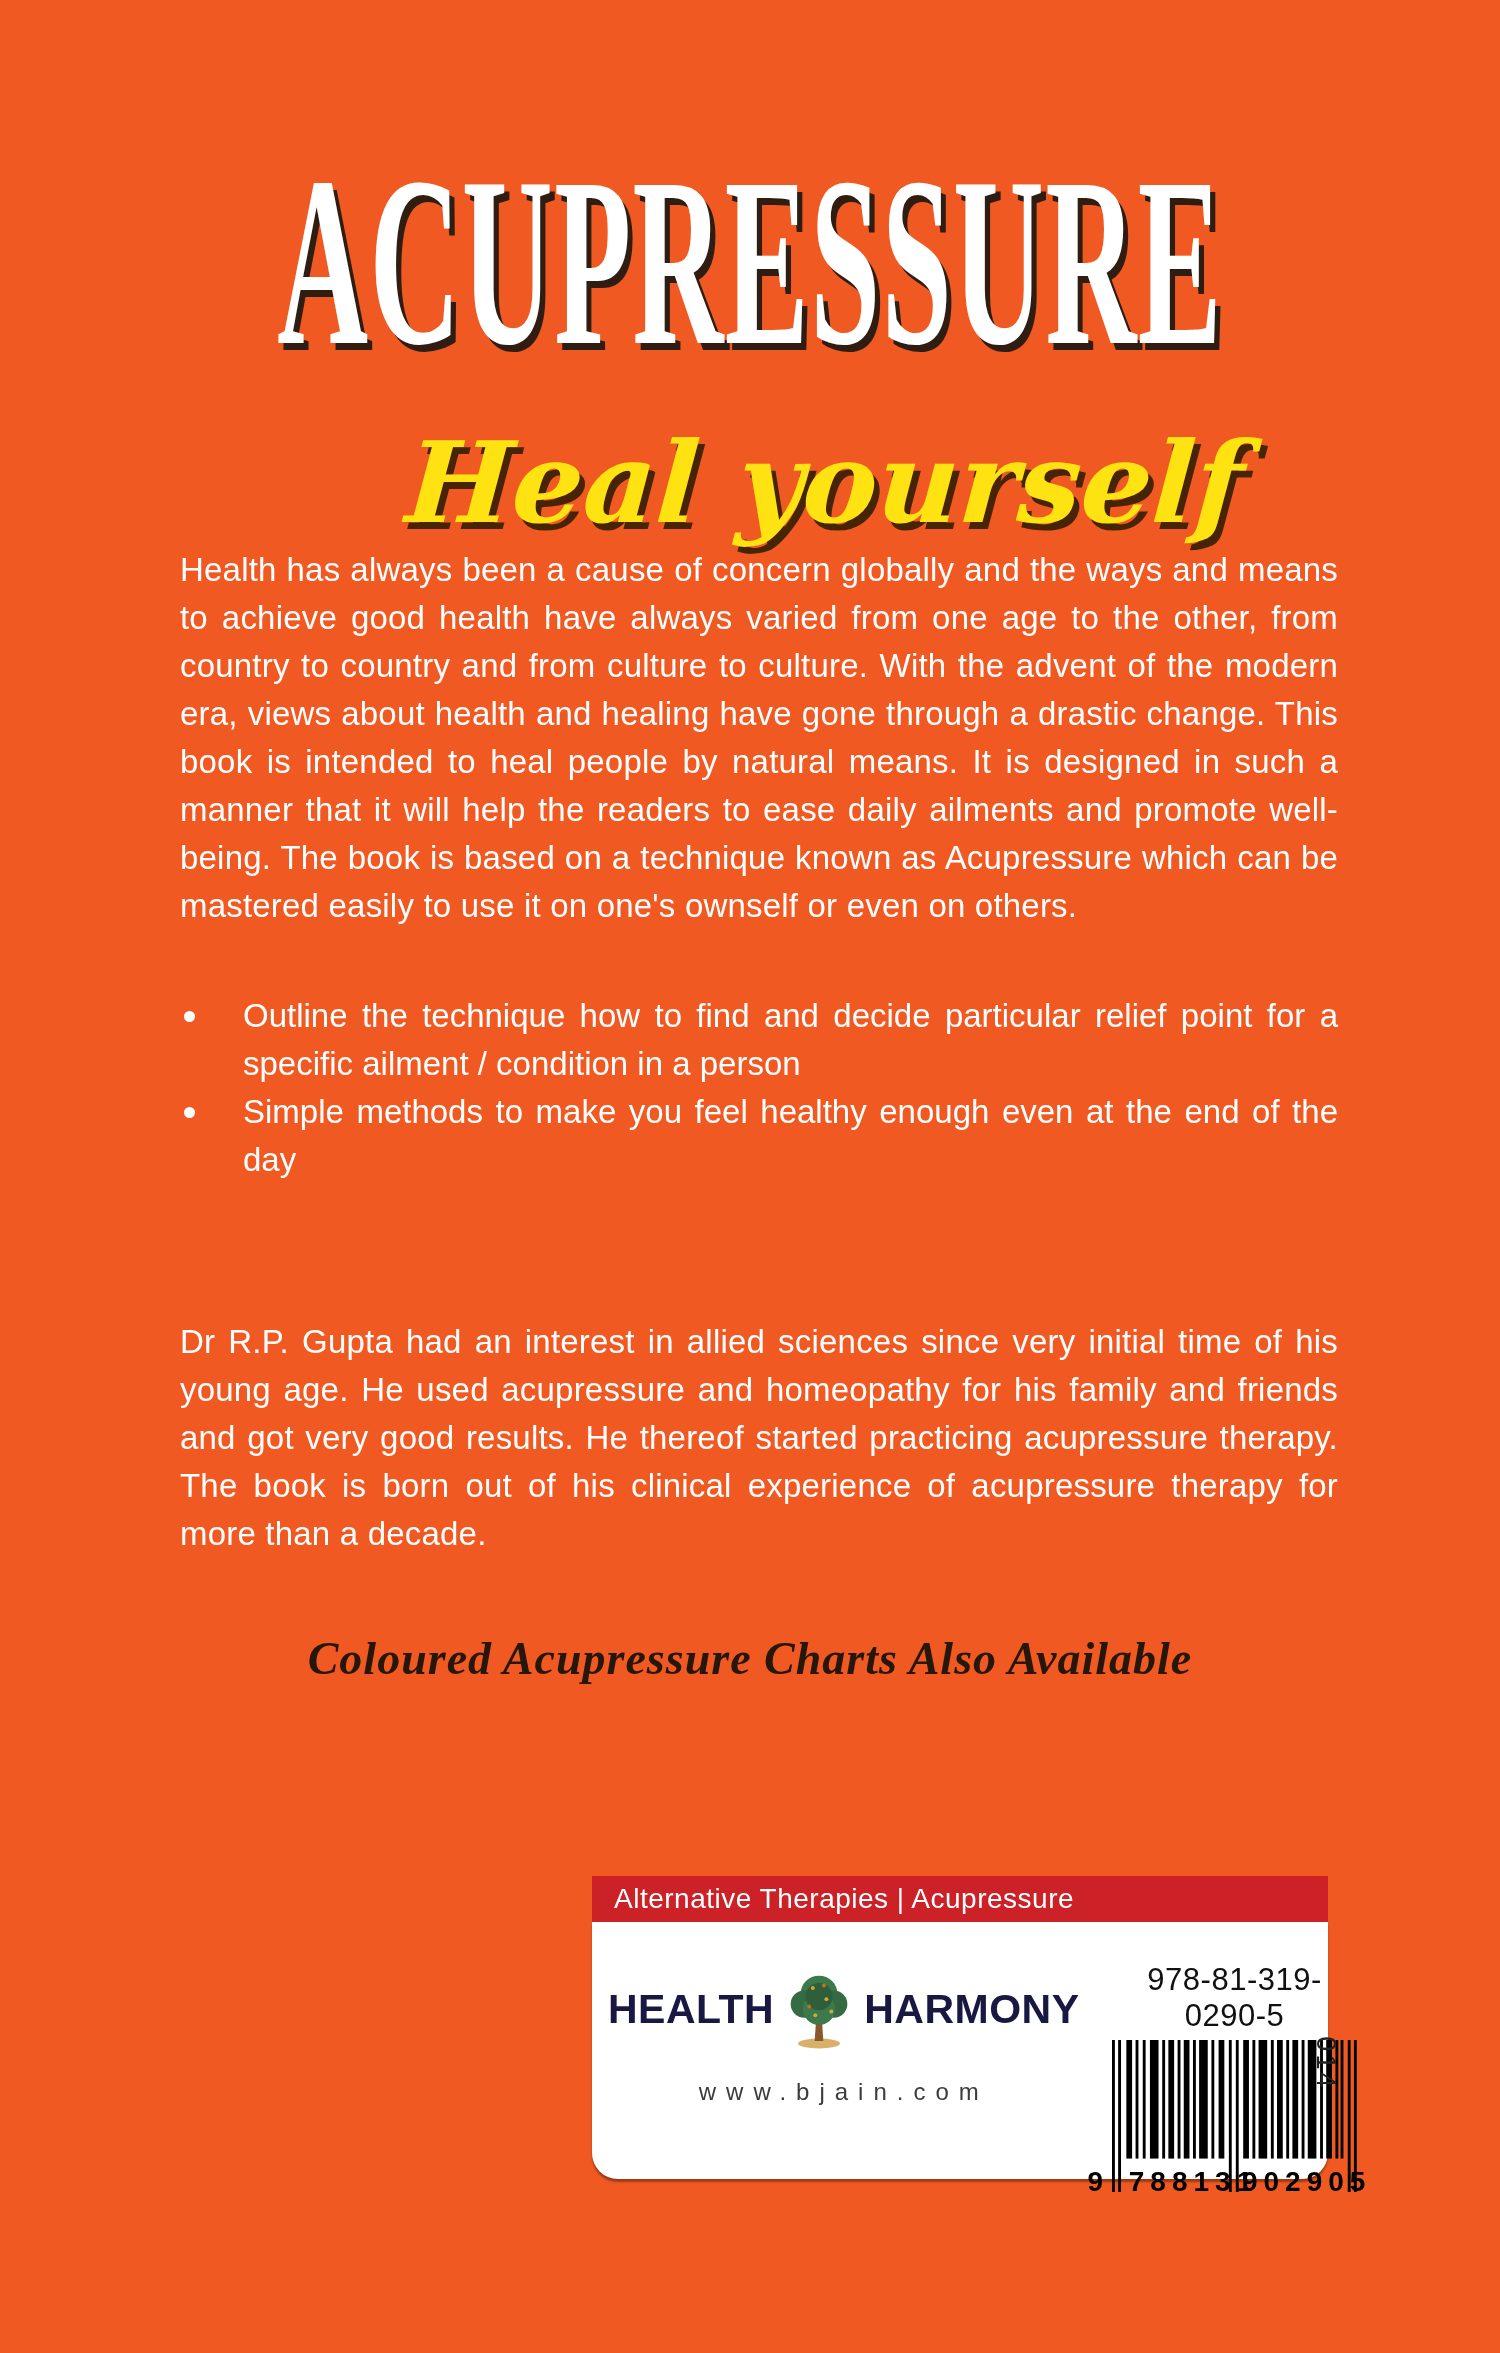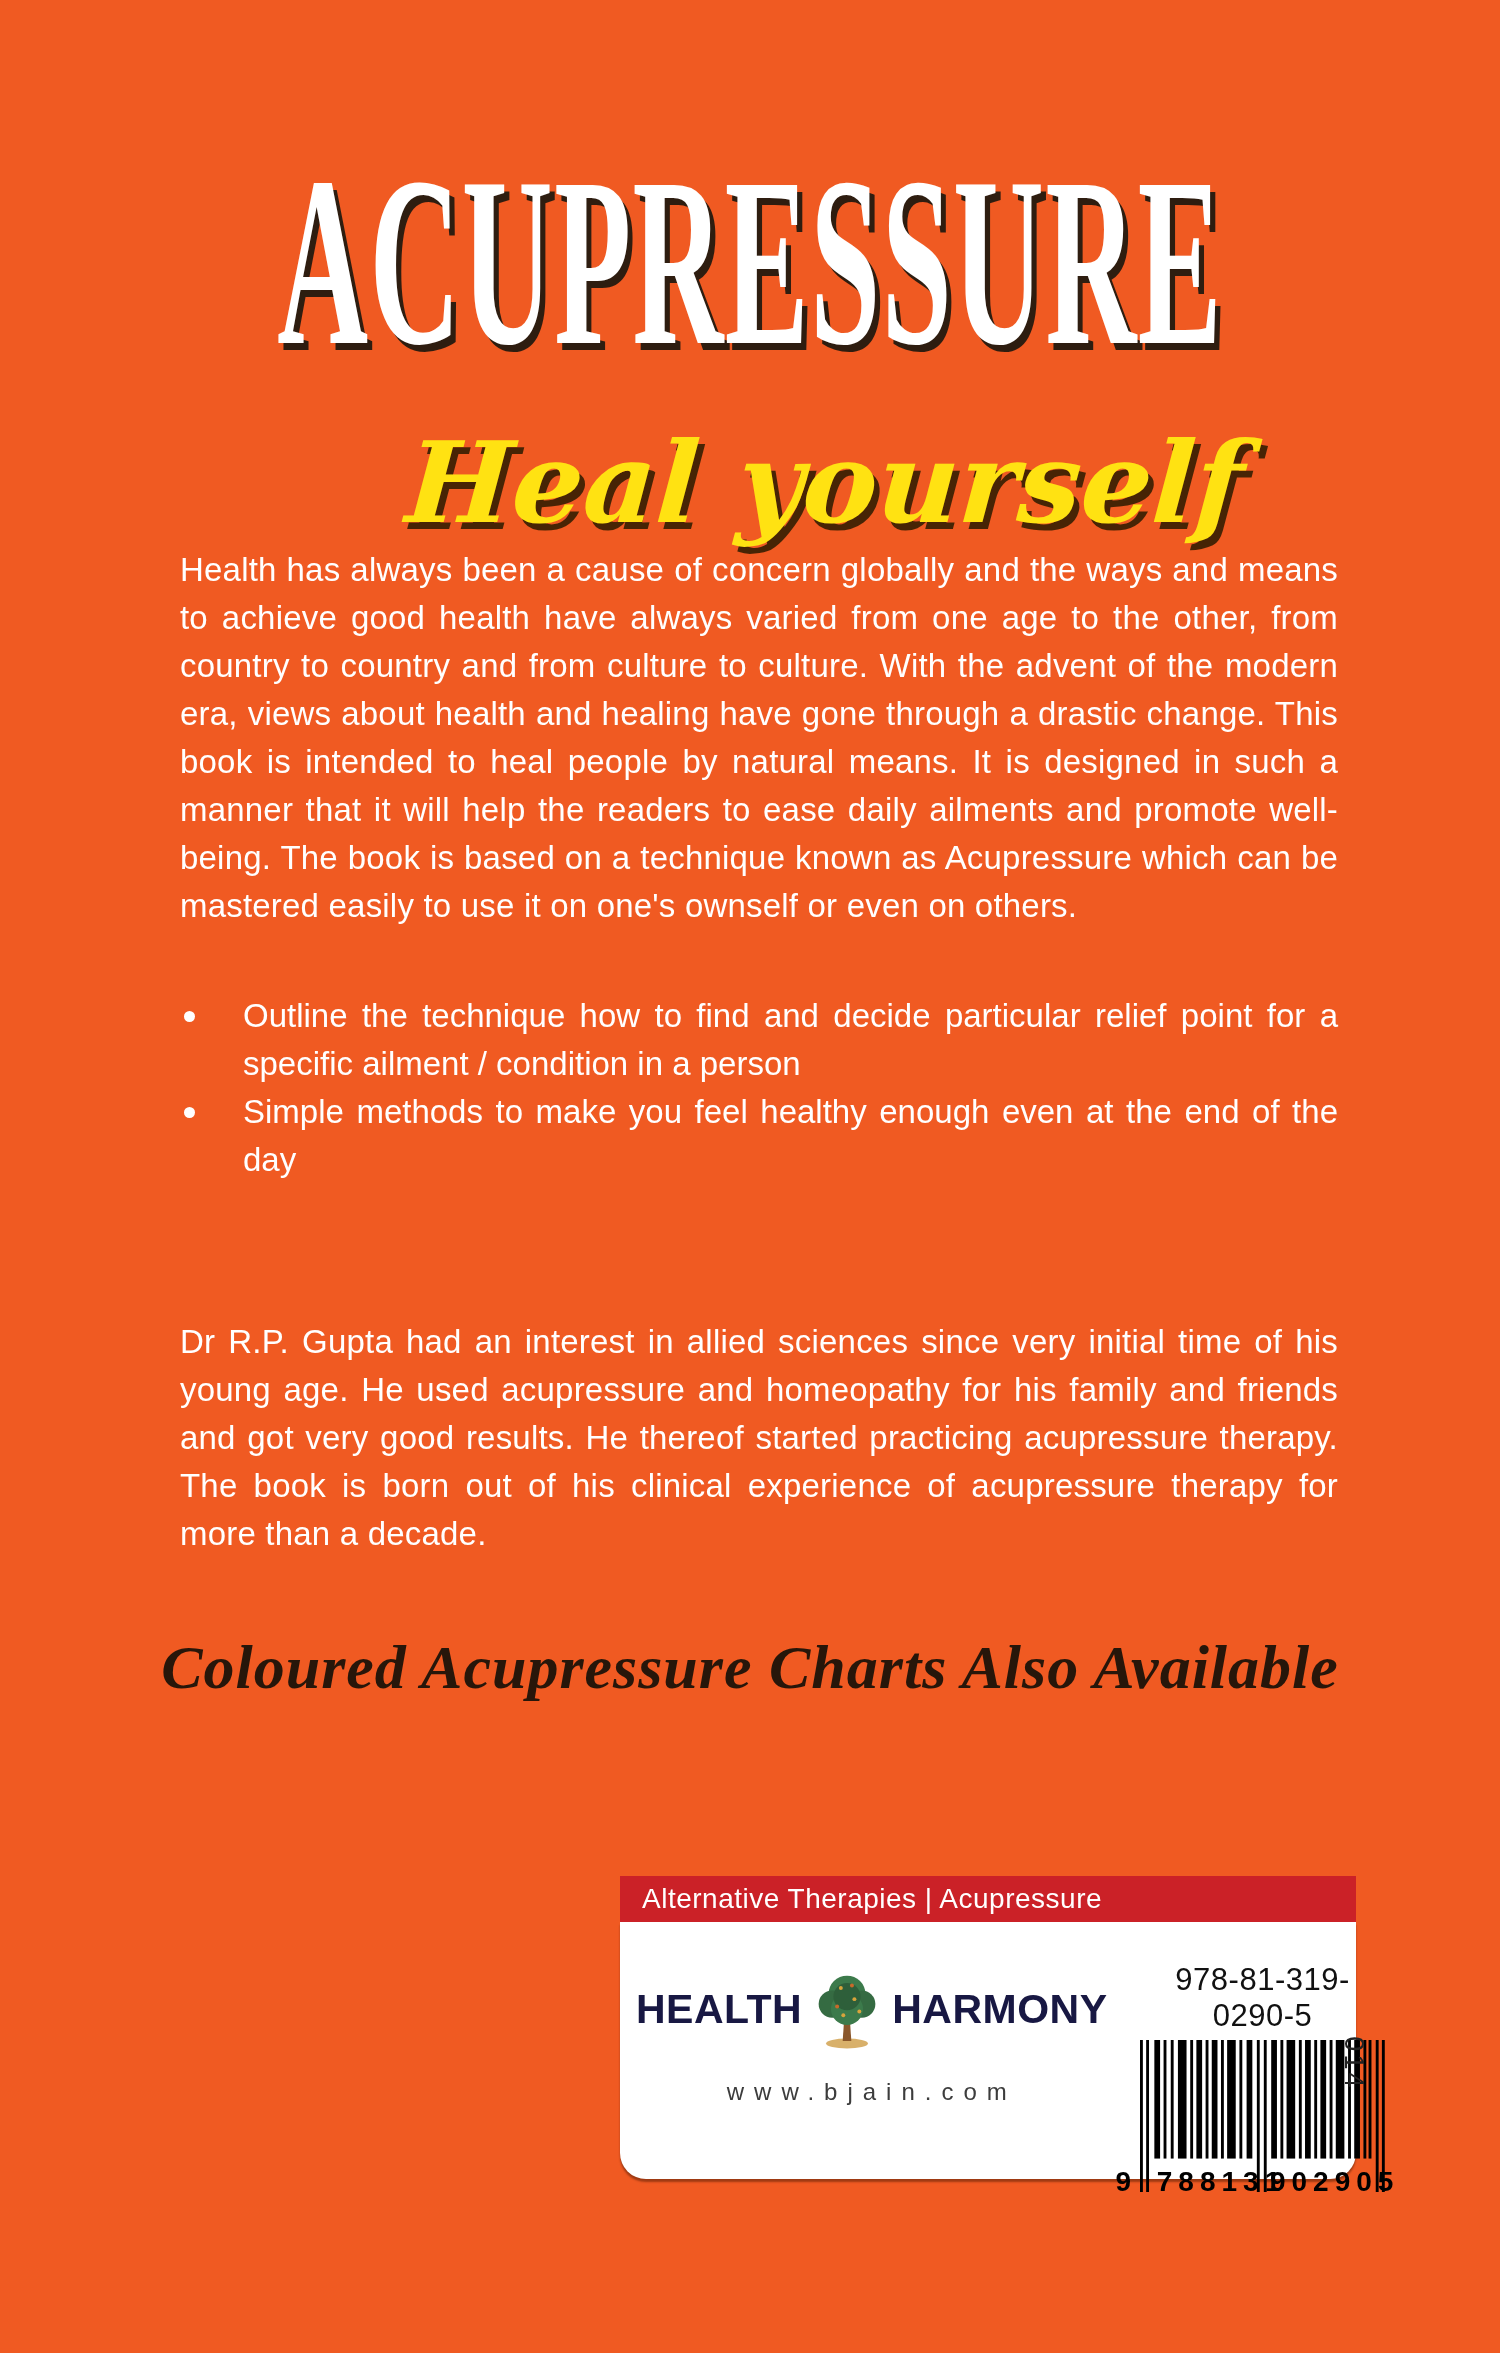--- a/index.html
+++ b/index.html
@@ -63,27 +63,27 @@
     width:11px; height:11px; border-radius:50%;
     background:#ffffff;
     text-indent:0;
   }
   
   .charts-note{
     position:absolute; top:1632px; left:0; width:1500px;
     text-align:center;
     font-family:"Liberation Serif", serif;
     font-style:italic; font-weight:600;
-    font-size:62px; color:#27160a;
+    font-size:46px; color:#27160a;
     letter-spacing:1px;
   }
   
   .pub-label{
     position:absolute; left:592px; top:1876px;
-    width:736px; height:393px;margin-left:28px;
+    width:736px; height:393px;
   }
   .strip{
     height:46px; background:#CB2127;
     color:#ffffff; font-size:28px; line-height:46px;
     padding-left:22px;
     letter-spacing:0.5px;
   }
   .label-body{
     position:relative;
     height:257px; background:#ffffff;

